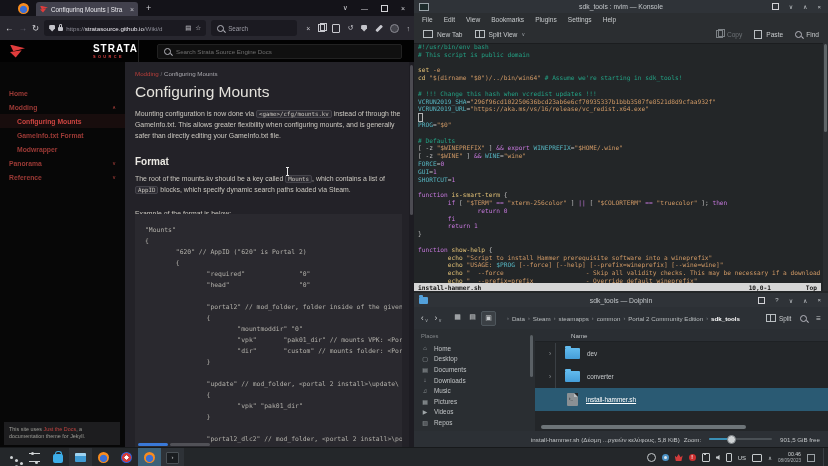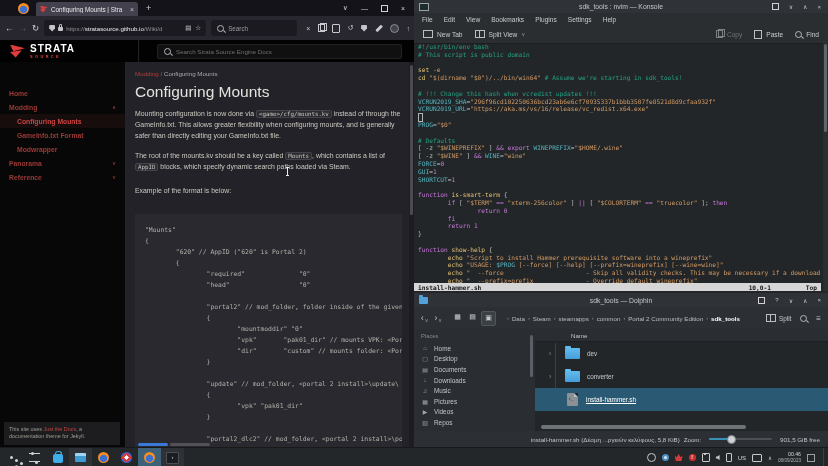--- a/index.html
+++ b/index.html
@@ -41,21 +41,21 @@
     transform:rotate(45deg);right:-2.5px;bottom:-1px;}
   .ff-ext{display:flex;align-items:center;gap:7.5px;margin-left:4px;color:#c9c9cf;font-size:7px;}
   .i-copy{position:relative;width:5px;height:6px;border:1px solid #c9c9cf;}
   .i-copy::before{content:"";position:absolute;left:1.5px;top:-2.5px;width:5px;height:6px;border:1px solid #c9c9cf;}
   .i-clip{width:6px;height:7px;border:1px solid #c9c9cf;border-radius:1px;position:relative;}
   .i-clip::before{content:"";position:absolute;top:-1px;left:1px;width:2.5px;height:1.5px;background:#c9c9cf;}
   .i-wrench{width:8px;height:2.5px;background:#c9c9cf;border-radius:1px;transform:rotate(-45deg);}
   .i-dark{width:7px;height:7px;border-radius:50%;background:#43434b;border:1px solid #8b8b93;}
 
   .site-header{height:22px;background:#020202;display:flex;align-items:center;}
-  .strata-logo{display:flex;align-items:center;gap:5px;margin-left:10px;width:128px;flex:none;}
+  .strata-logo{display:flex;align-items:center;gap:5px;margin-left:10px;width:128px;flex:none;justify-content:space-between;}
   .strata-mark{width:15px;height:13px;position:relative;flex:none;}
   .strata-mark .t1{position:absolute;inset:0;background:#e03c3c;
     clip-path:polygon(0 0,100% 28%,22% 52%);}
   .strata-mark .t2{position:absolute;inset:0;background:#e03c3c;
     clip-path:polygon(0 58%,78% 44%,38% 100%);}
   .strata-mark.mini{width:8px;height:7px;}
   .strata-text{display:flex;flex-direction:column;line-height:1;}
   .strata-title{font-size:10px;font-weight:800;color:#fff;letter-spacing:1px;}
   .strata-sub{font-size:3.9px;color:#e04343;letter-spacing:2.4px;margin-top:1px;font-weight:700;}
   .hdr-div{width:1px;height:22px;background:#232323;}
@@ -325,20 +325,21 @@
         <div class="site-footer"><span>This site uses </span><span class="footer-link">Just the Docs</span><span>, a documentation theme for Jekyll.</span></div>
       </nav>
       <main class="site-main">
         <div class="crumb">
           <span class="crumb-link">Modding</span>
           <span>/</span>
           <span class="crumb-cur">Configuring Mounts</span>
         </div>
         <h1 class="page-title">Configuring Mounts</h1>
         <p class="para"><span>Mounting configuration is now done via </span><span class="chip">&lt;game&gt;/cfg/mounts.kv</span><span> instead of through the GameInfo.txt. This allows greater flexibility when configuring mounts, and is generally safer than directly editing your GameInfo.txt file.</span></p>
+        <div class="h2">Format</div>
         <p class="para"><span>The root of the mounts.kv should be a key called </span><span class="chip">Mounts</span><span>, which contains a list of </span><span class="chip">AppID</span><span> blocks, which specify dynamic search paths loaded via Steam.</span></p>
         <p class="para example">Example of the format is below:</p>
         <div class="codeblock">
           <pre id="code-pre">"Mounts"
 {
         "620" // AppID ("620" is Portal 2)
         {
                 "required"              "0"
                 "head"                  "0"
 

